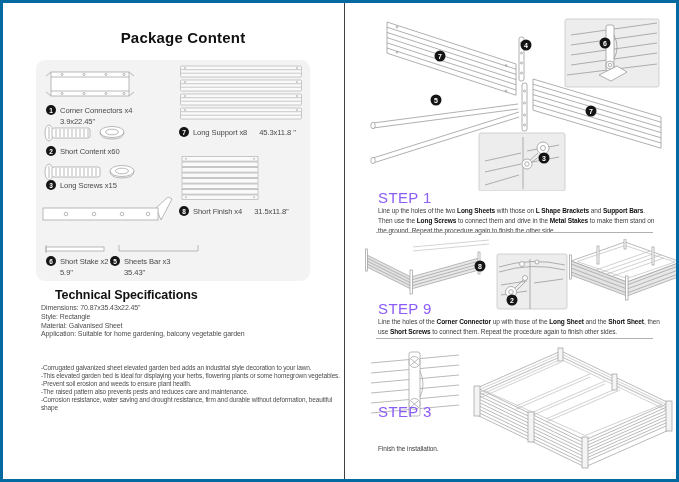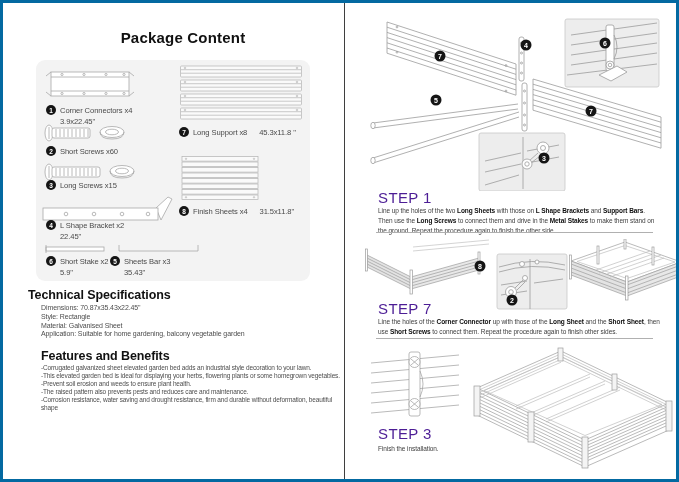--- a/index.html
+++ b/index.html
@@ -12,21 +12,21 @@
   .pkg-box{position:absolute;left:33px;top:57px;width:274px;height:221px;background:#f3f3f3;border-radius:9px;}
   .item{position:absolute;font-size:7.6px;color:#4a4a4a;letter-spacing:-.1px;white-space:nowrap;}
   .item .row{display:flex;align-items:center;gap:4px;}
   .pkg-badge{width:10px;height:10px;border-radius:50%;background:#151515;color:#fff;font-size:6.5px;
              font-weight:bold;display:inline-flex;align-items:center;justify-content:center;flex:none;}
   .dim{margin-left:14px;margin-top:1.5px;}
   .inline-dim{margin-left:8px;}
   .sec-title{position:absolute;font-size:12.5px;font-weight:bold;color:#111;letter-spacing:-.1px;}
   .spec-lines{position:absolute;font-size:7px;color:#4d4d4d;line-height:8.8px;letter-spacing:-.1px;}
   .feat-lines{position:absolute;font-size:6.5px;color:#4d4d4d;line-height:8px;letter-spacing:-.15px;width:302px;}
-  .step-h{position:absolute;font-size:15px;color:#4c1d95;letter-spacing:.4px;}
+  .step-h{position:absolute;font-size:15px;color:#8b5cf6;letter-spacing:.4px;}
   .step-p{position:absolute;font-size:6.5px;color:#3d3d3d;line-height:1.55;width:283px;letter-spacing:-.08px;}
   .step-p b{color:#0e0e0e;}
   .rule{position:absolute;height:1px;background:#b0b0b0;}
   .diagram{position:absolute;}
   .badge{position:absolute;width:11px;height:11px;border-radius:50%;background:#151515;color:#fff;
          font-size:7px;font-weight:bold;display:flex;align-items:center;justify-content:center;
          transform:translate(-50%,-50%);}
   svg{display:block;}
 </style>
 </head>
@@ -69,21 +69,21 @@
         <path d="M14,8 L14,16 M18,8 L18,16 M22,8 L22,16 M26,8 L26,16 M30,8 L30,16 M34,8 L34,16 M38,8 L38,16 M42,8 L42,16 M46,8 L46,16" fill="none"></path>
         <ellipse cx="70" cy="11" rx="12" ry="5.5"></ellipse>
         <ellipse cx="70" cy="11" rx="6.5" ry="2.8" fill="none"></ellipse>
         <path d="M58,11 Q58,18 70,18 Q82,18 82,11" fill="none"></path>
       </g>
     </svg>
 
     <div class="item" style="left:10px;top:86px">
       <div class="row">
         <span class="pkg-badge">2</span>
-        <span>Short Screws x60</span>
+        <span>Short Content x60</span>
       </div>
     </div>
 
     <svg class="abs" style="left:6px;top:100px" width="102" height="24" viewBox="0 0 102 24">
       <g stroke="#a8a8a8" stroke-width="0.8" fill="#fff">
         <ellipse cx="7" cy="12" rx="4" ry="8"></ellipse>
         <line x1="7" y1="6" x2="7" y2="18"></line>
         <rect x="10" y="7" width="48" height="10" rx="2"></rect>
         <path d="M14,8 L14,16 M18,8 L18,16 M22,8 L22,16 M26,8 L26,16 M30,8 L30,16 M34,8 L34,16 M38,8 L38,16 M42,8 L42,16 M46,8 L46,16 M50,8 L50,16 M54,8 L54,16" fill="none"></path>
         <ellipse cx="80" cy="11" rx="12" ry="5.5"></ellipse>
@@ -103,27 +103,20 @@
       <g stroke="#a8a8a8" stroke-width="0.8" fill="#fff">
         <polygon points="116,12 128,1 132,3 121,24"></polygon>
         <rect x="3" y="12" width="115" height="12"></rect>
         <circle cx="26" cy="18" r="1.8" fill="none"></circle>
           <circle cx="54" cy="18" r="1.8" fill="none"></circle>
         <circle cx="82" cy="18" r="1.8" fill="none"></circle>
           <circle cx="108" cy="18" r="1.8" fill="none"></circle>
       </g>
     </svg>
 
-    <div class="item" style="left:10px;top:160px">
-      <div class="row">
-        <span class="pkg-badge">4</span>
-        <span>L Shape Bracket x2</span>
-      </div>
-      <div class="dim">22.45"</div>
-    </div>
 
     <svg class="abs" style="left:6px;top:183px" width="160" height="12" viewBox="0 0 160 12">
       <g stroke="#a8a8a8" stroke-width="0.8" fill="#fff">
         <rect x="4" y="4" width="58" height="4"></rect>
         <line x1="4" y1="2" x2="4" y2="10"></line>
         <path d="M77,2 L77,8 L156,8 L156,2" fill="none"></path>
       </g>
     </svg>
 
     <div class="item" style="left:10px;top:196px">
@@ -184,35 +177,34 @@
         <circle cx="5" cy="2.8" r="0.7" fill="none"></circle>
           <circle cx="73" cy="2.8" r="0.7" fill="none"></circle>
         <circle cx="5" cy="41.3" r="0.7" fill="none"></circle>
           <circle cx="73" cy="41.3" r="0.7" fill="none"></circle>
       </g>
     </svg>
 
     <div class="item" style="left:143px;top:146px">
       <div class="row">
         <span class="pkg-badge">8</span>
-        <span>Finish Sheets x4</span>
+        <span>Short Finish x4</span>
         <span class="inline-dim">31.5x11.8"</span>
       </div>
     </div>
   </div>
 
-  <div class="sec-title" style="left:25px;top:285px">Technical Specifications</div>
+  <div class="sec-title" style="left:52px;top:285px">Technical Specifications</div>
   <div class="spec-lines" style="left:38px;top:301px">
     <div>Dimensions: 70.87x35.43x22.45"</div>
     <div>Style: Rectangle</div>
     <div>Material: Galvanised Sheet</div>
     <div>Application: Suitable for home gardening, balcony vegetable garden</div>
   </div>
 
-  <div class="sec-title" style="left:38px;top:346px">Features and Benefits</div>
   <div class="feat-lines" style="left:38px;top:361px">
     <div>-Corrugated galvanized sheet elevated garden bed adds an industrial style decoration to your lawn.</div>
     <div>-This elevated garden bed is ideal for displaying your herbs, flowering plants or some homegrown vegetables.</div>
     <div>-Prevent soil erosion and weeds to ensure plant health.</div>
     <div>-The raised pattern also prevents pests and reduces care and maintenance.</div>
     <div>-Corrosion resistance, water saving and drought resistance, firm and durable without deformation, beautiful shape</div>
   </div>
 
   <div class="divider"></div>
 
@@ -314,21 +306,21 @@
         <rect x="320" y="17" width="2" height="24" fill="#fff"></rect>
         <rect x="238" y="7" width="2" height="18" fill="#fff"></rect>
         <rect x="293" y="8" width="2" height="18" fill="#fff"></rect>
         <rect x="265" y="0" width="2" height="10" fill="#fff"></rect>
       </g>
     </svg>
     <span class="badge" style="left:121px;top:27px">8</span>
     <span class="badge" style="left:153px;top:61px">2</span>
   </div>
 
-  <div class="step-h" style="left:375px;top:297px">STEP 7</div>
+  <div class="step-h" style="left:375px;top:297px">STEP 9</div>
   <div class="step-p" style="left:375px;top:314px"><span>Line the holes of the </span><b>Corner Connector</b><span> up with those of the </span><b>Long Sheet</b><span> and the </span><b>Short Sheet</b><span>, then use </span><b>Short Screws</b><span> to connect them. Repeat the procedure again to finish other sides.</span></div>
   <div class="rule" style="left:373px;top:335px;width:277px"></div>
 
   <div class="diagram" style="left:366px;top:346px;width:92px;height:72px">
     <svg width="92" height="72" viewBox="0 0 92 72">
       <g stroke="#9c9c9c" stroke-width="0.7" fill="none">
         <path d="M2,14 L90,6 M2,24 L90,16 M2,34 L90,26 M2,44 L90,36 M2,54 L90,46 M2,64 L90,56"></path>
         <rect x="40" y="3" width="11" height="64" rx="2" fill="#fff"></rect>
         <path d="M51,22 Q57,35 51,48"></path>
         <circle cx="45.5" cy="13" r="5.5" fill="#fff"></circle>
@@ -353,16 +345,16 @@
         <rect x="109" y="94" width="6" height="31" fill="#f4f4f4"></rect>
         <rect x="1" y="43" width="6" height="30" fill="#f4f4f4"></rect>
         <rect x="193" y="58" width="6" height="30" fill="#f4f4f4"></rect>
         <rect x="55" y="69" width="6" height="30" fill="#f4f4f4"></rect>
         <rect x="85" y="5" width="5" height="13" fill="#f4f4f4"></rect>
         <rect x="139" y="31" width="5" height="16" fill="#f4f4f4"></rect>
       </g>
     </svg>
   </div>
 
-  <div class="step-h" style="left:375px;top:422px">STEP 3</div>
+  <div class="step-h" style="left:375px;top:400px">STEP 3</div>
   <div class="step-p" style="left:375px;top:441px"><span>Finish the installation.</span></div>
 
 </div>
 
 </body></html>

